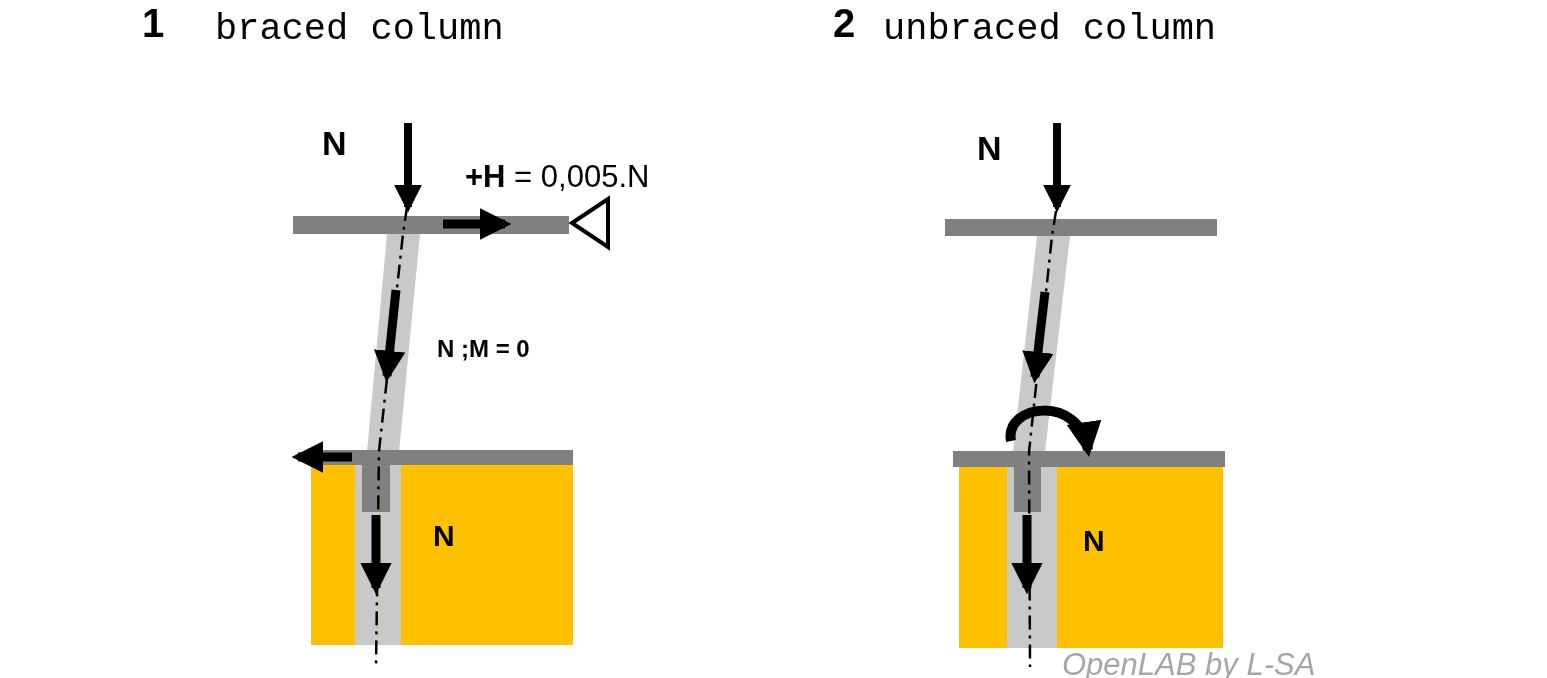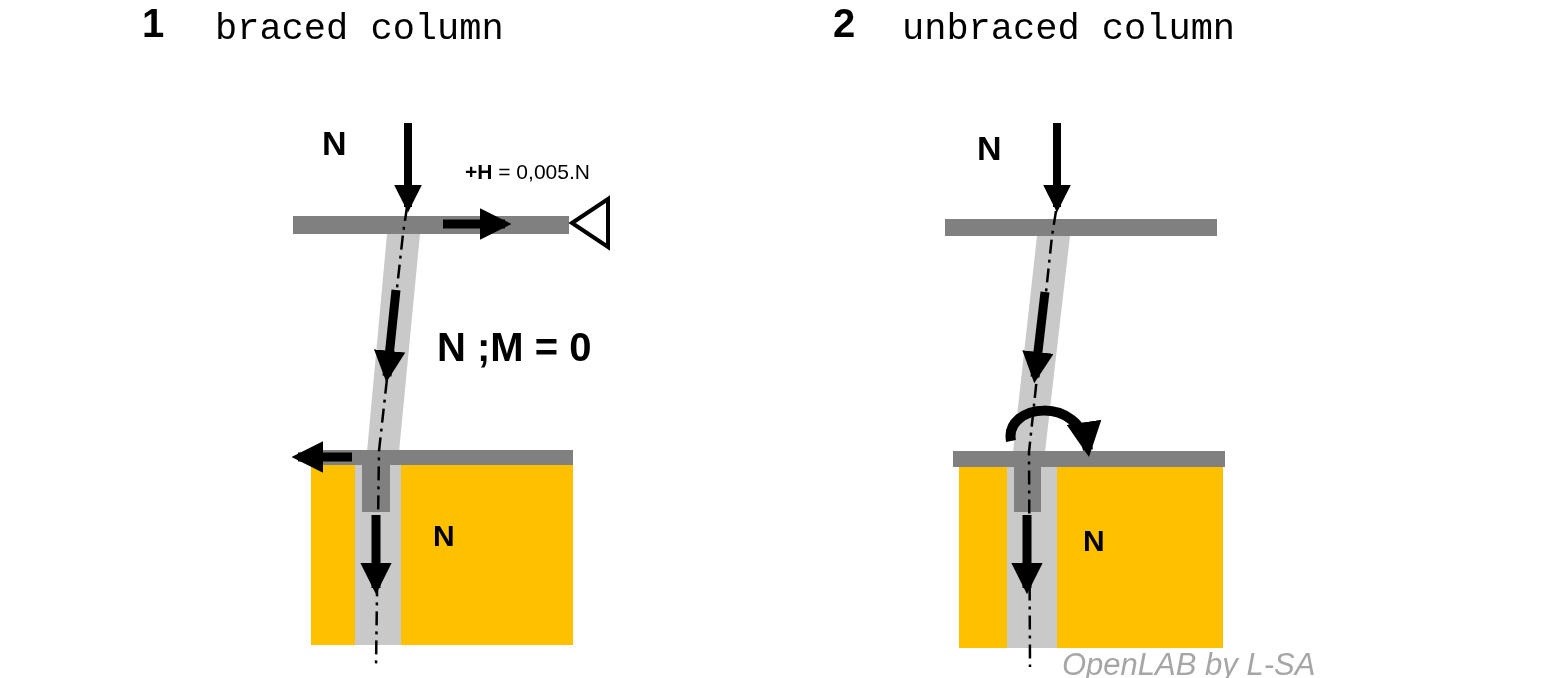--- a/index.html
+++ b/index.html
@@ -6,22 +6,22 @@
   .canvas{
     position:relative;width:1547px;height:678px;background:#FFFFFF;
     font-family:"Liberation Sans",sans-serif;overflow:hidden;
   }
   .label{position:absolute;line-height:1;color:#000;white-space:nowrap;}
   .b{font-weight:bold;}
   .num{font-size:40px;font-weight:bold;}
   .title{font-size:37px;font-family:Liberation Mono, monospace;}
   .nlab{font-size:34px;font-weight:bold;}
   .nlab-sm{font-size:30px;font-weight:bold;}
-  .eq{font-size:21px;}
-  .internal{font-size:40px;font-weight:bold;}
+  .eq{font-size:31px;}
+  .internal{font-size:24px;font-weight:bold;margin-top:10px;}
   .watermark{font-size:31px;font-style:italic;color:var(--watermark-gray,#A6A6A6);}
   svg.overlay{position:absolute;left:0;top:0;display:block;}
   .fill-steel{fill:var(--beam-gray,#808080);}
   .fill-column{fill:var(--column-light-gray,#C9C9C9);}
   .fill-orange{fill:var(--foundation-orange,#FFC000);}
   .arrow{stroke:var(--arrow-black,#000);fill:none;}
   .centerline{stroke:var(--arrow-black,#000);stroke-width:2.5;fill:none;stroke-dasharray:14 6 3 6;}
   .support{fill:#FFFFFF;stroke:var(--arrow-black,#000);stroke-width:4;}
   .ah{fill:var(--arrow-black,#000);}
 </style>
@@ -69,19 +69,19 @@
   </svg>
 
   <div class="label num" style="left:142px;top:3px;">1</div>
   <div class="label title" style="left:215px;top:11px;">braced column</div>
   <div class="label nlab" style="left:322px;top:126px;">N</div>
   <div class="label eq" style="left:465px;top:161px;"><span class="b">+H</span><span> = 0,005.N</span></div>
   <div class="label internal" style="left:437px;top:327px;">N ;M = 0</div>
   <div class="label nlab-sm" style="left:433px;top:521px;">N</div>
 
   <div class="label num" style="left:833px;top:3px;">2</div>
-  <div class="label title" style="left:902px;top:11px;">unbraced column</div>
+  <div class="label title" style="left:883px;top:11px;">unbraced column</div>
   <div class="label nlab" style="left:977px;top:131px;">N</div>
   <div class="label nlab-sm" style="left:1083px;top:526px;">N</div>
 
   <div class="label watermark" style="left:1062px;top:649px;">OpenLAB by L-SA</div>
 
 </div>
 
 </body></html>

